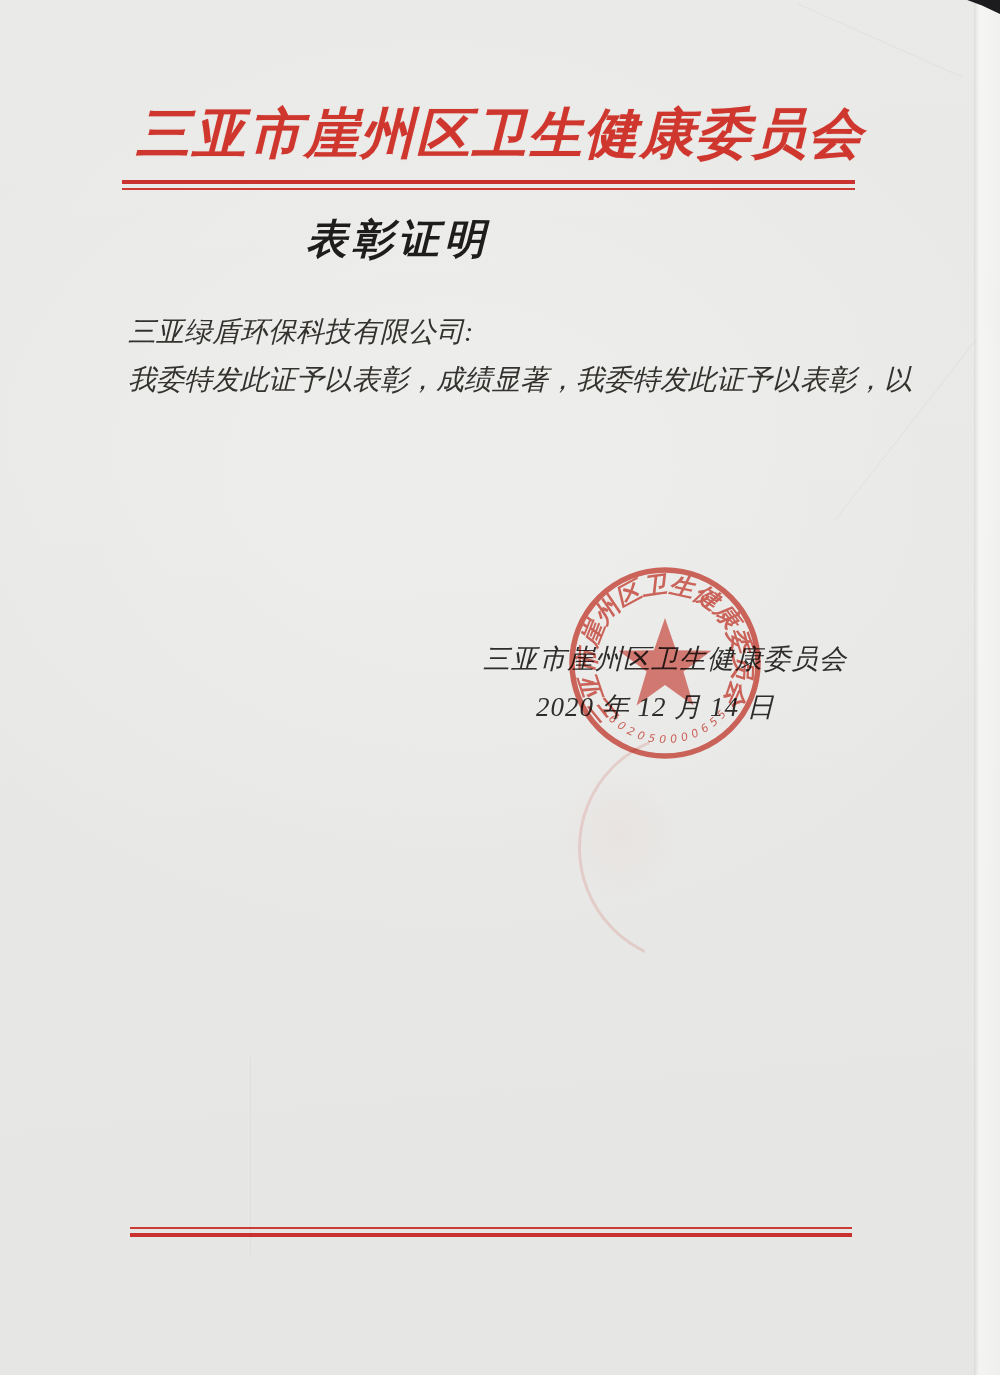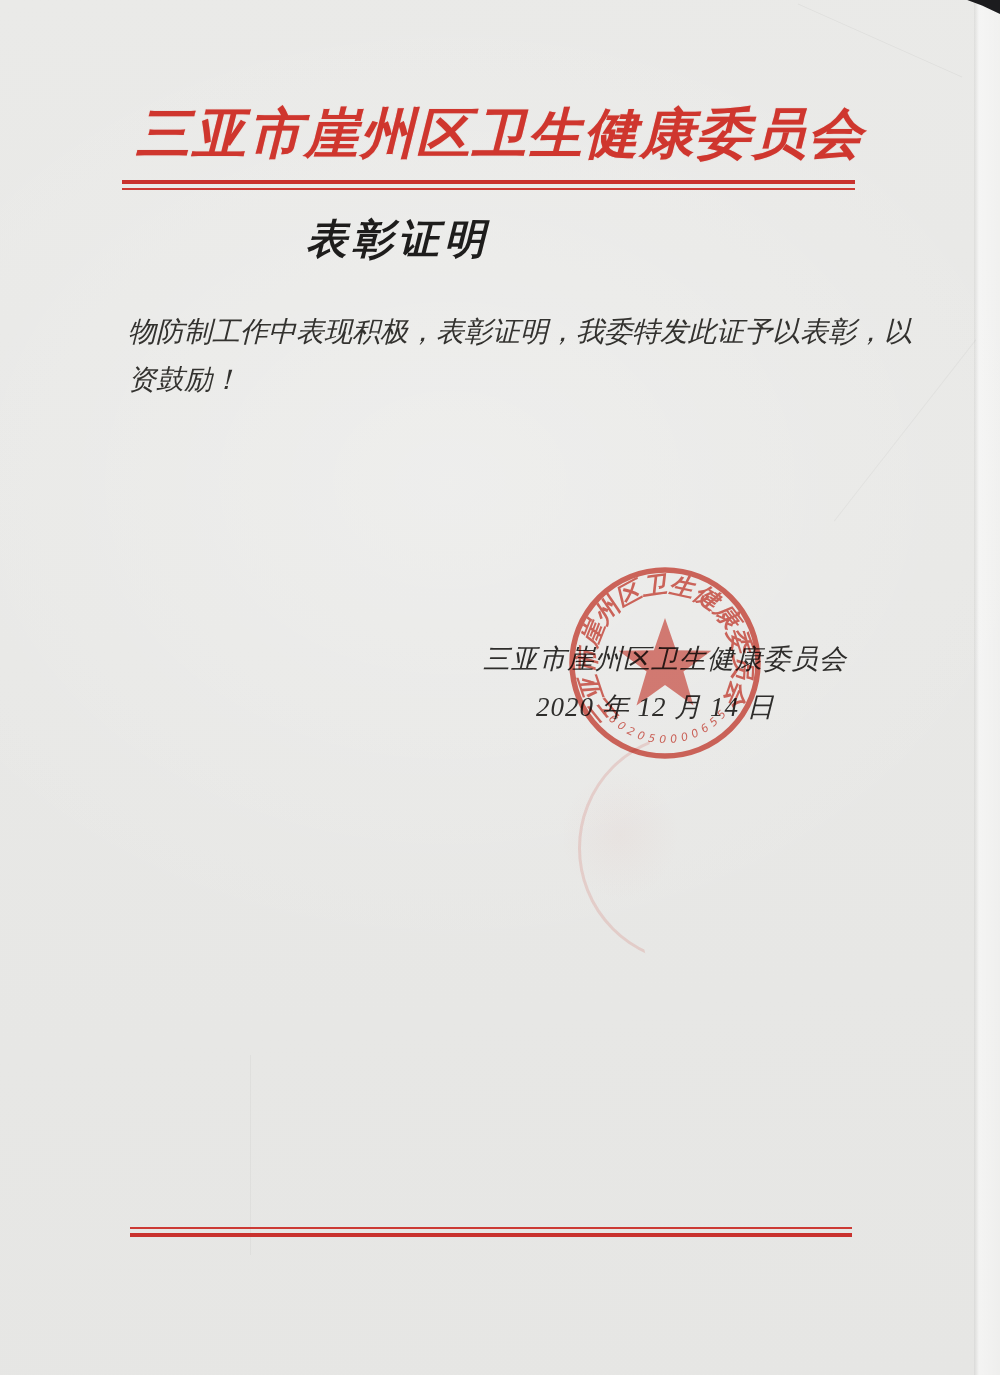--- a/index.html
+++ b/index.html
@@ -109,22 +109,22 @@
   <div class="crease c3"></div>
 
   <div class="org-title">三亚市崖州区卫生健康委员会</div>
 
   <div class="rule rule-top-thick"></div>
   <div class="rule rule-top-thin"></div>
 
   <div class="doc-title">表彰证明</div>
 
   <div class="body-block">
-    <div class="body-line justify">物防制工作中表现积极，表彰证明，我委特发此证予以表彰，以</div>
-    <div class="body-line">资鼓励！</div>
+    <div class="body-line">三亚绿盾环保科技有限公司:</div>
+    <div class="body-line justify">我委特发此证予以表彰，成绩显著，我委特发此证予以表彰，以</div>
   </div>
 
   <div class="signature">三亚市崖州区卫生健康委员会</div>
   <div class="issue-date">2020 年 12 月 14 日</div>
 
   <div class="stamp-ghost"></div>
   <div class="stamp-smudge"></div>
 
   <svg class="stamp" viewBox="0 0 206 206" aria-hidden="true">
     <defs>

